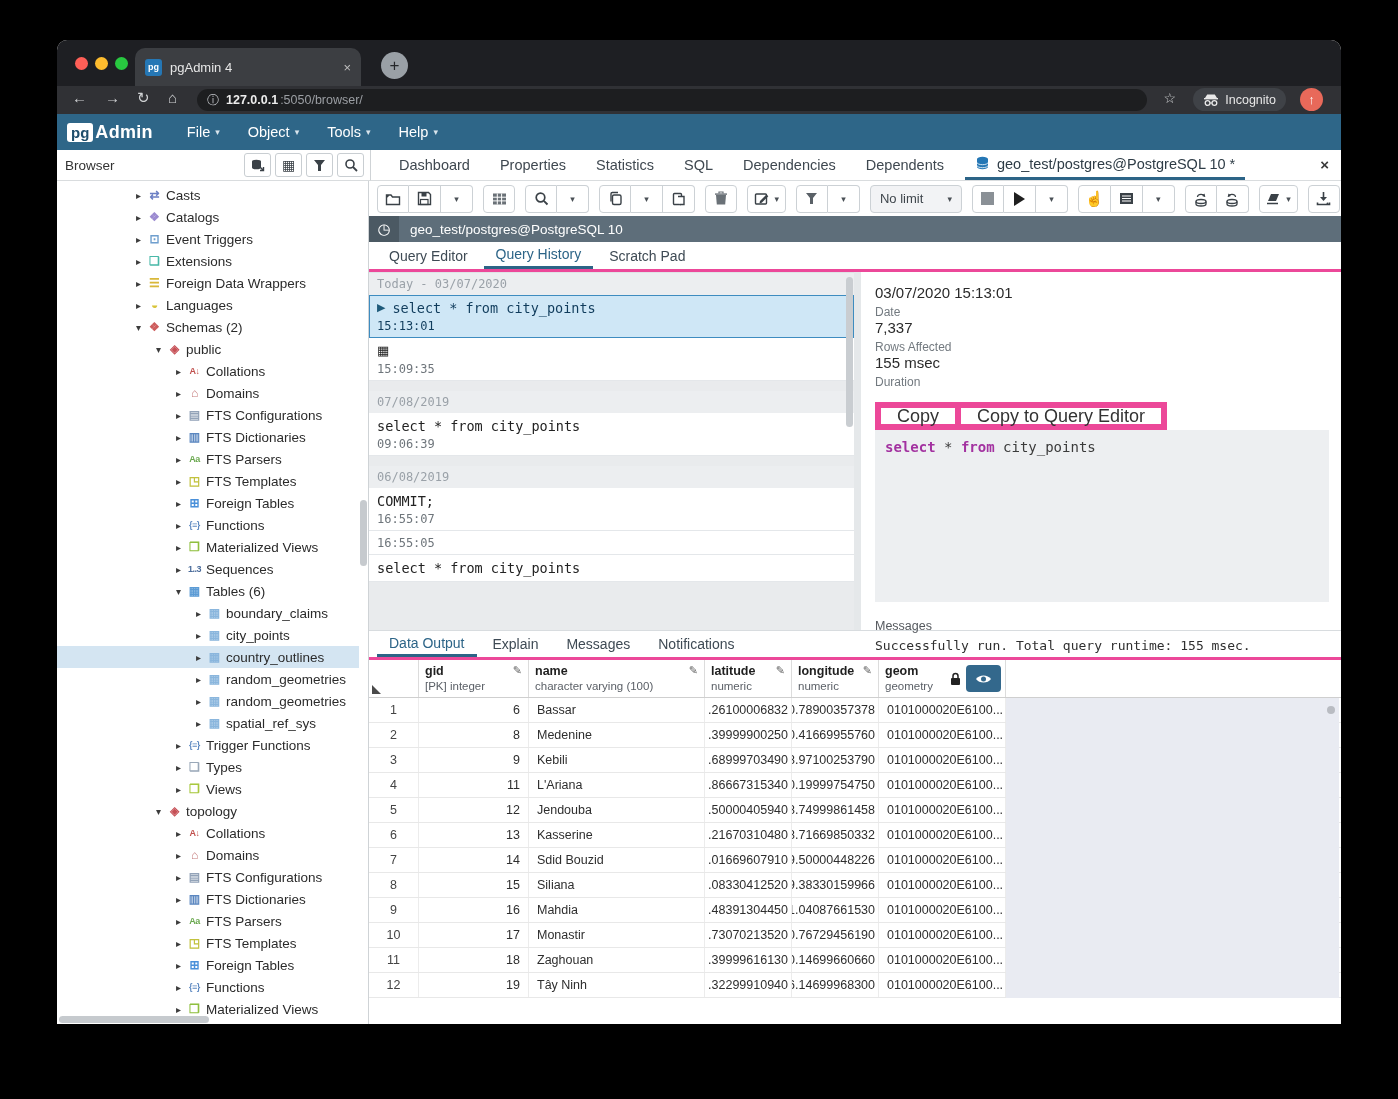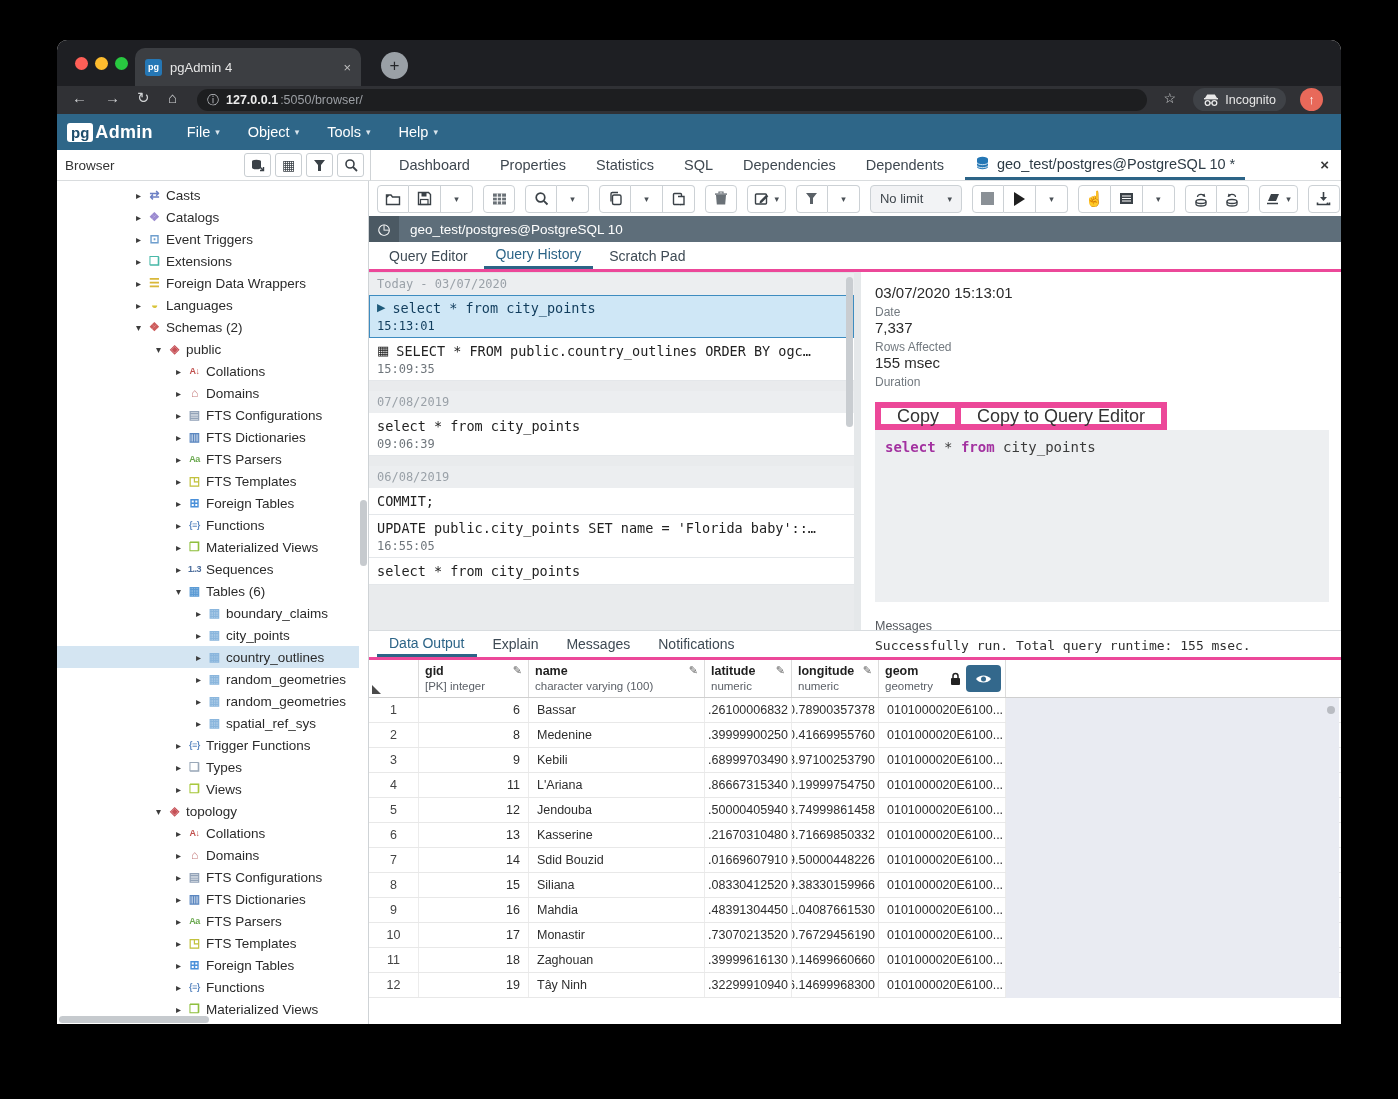--- a/index.html
+++ b/index.html
@@ -622,45 +622,42 @@
                 <div class="hentry sel">
                   <div class="l1">
                     <div class="eico">▶</div>
                     <div class="sqlt">select * from city_points</div>
                   </div>
                   <div class="tm">15:13:01</div>
                 </div>
                 <div class="hentry">
                   <div class="l1">
                     <div class="gico">▦</div>
-                    <div class="sqlt">SELECT * FROM public.country_outlines ORDER BY ogc…</div>
                   </div>
                   <div class="tm">15:09:35</div>
                 </div>
               </div>
               <div class="hgroup">
                 <div class="hdate">07/08/2019</div>
                 <div class="hentry">
                   <div class="l1">
                     <div class="sqlt">select * from city_points</div>
                   </div>
                   <div class="tm">09:06:39</div>
                 </div>
               </div>
               <div class="hgroup">
                 <div class="hdate">06/08/2019</div>
                 <div class="hentry">
                   <div class="l1">
                     <div class="sqlt">COMMIT;</div>
                   </div>
+                  <div class="tm">16:55:07</div>
                 </div>
                 <div class="hentry">
-                  <div class="l1">
-                    <div class="sqlt">UPDATE public.city_points SET name = 'Florida baby'::…</div>
-                  </div>
                   <div class="tm">16:55:05</div>
                 </div>
                 <div class="hentry">
                   <div class="l1">
                     <div class="sqlt">select * from city_points</div>
                   </div>
                 </div>
               </div>
             </div>
         </div>

